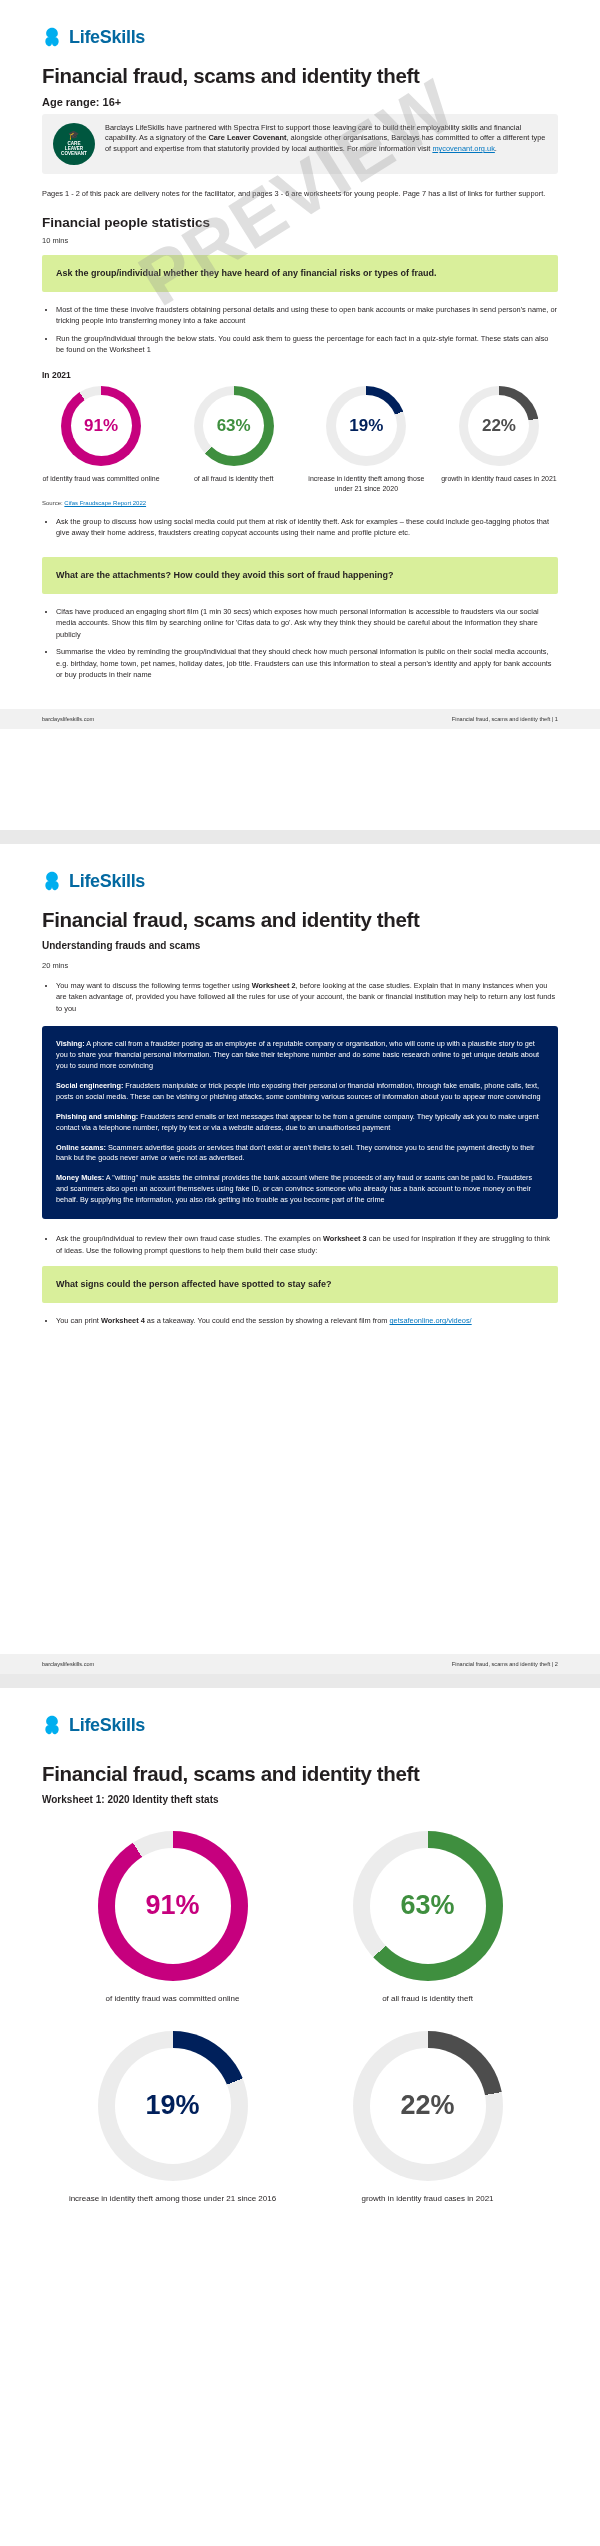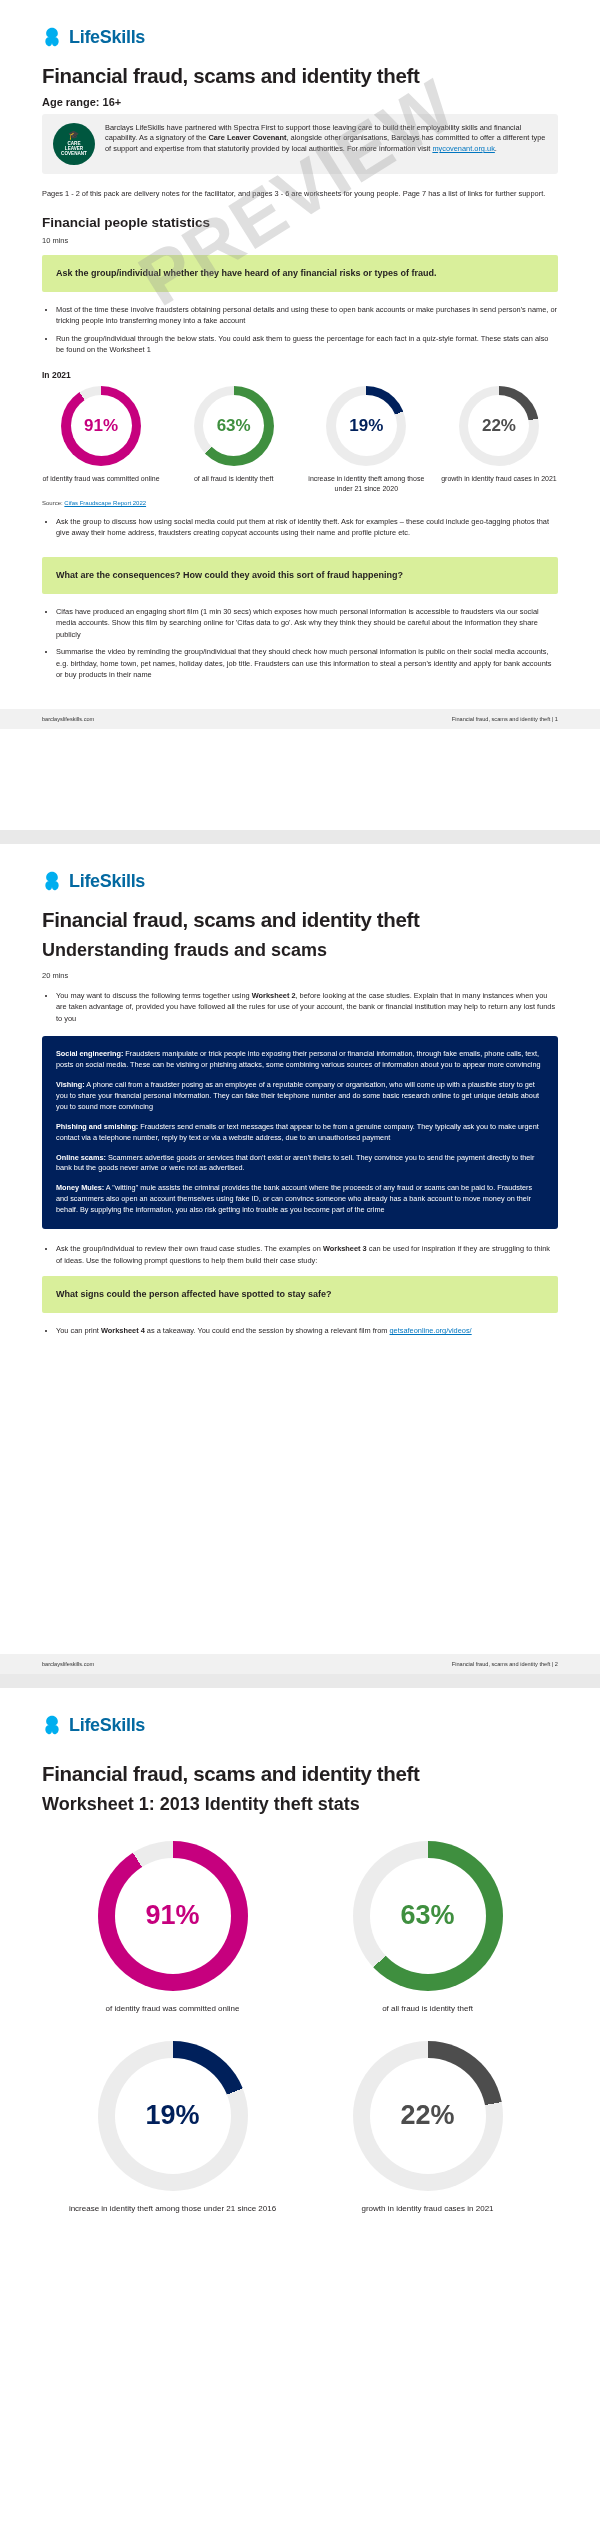--- a/index.html
+++ b/index.html
@@ -30,21 +30,21 @@
 
   
   h1.doc-title {
     font-size:20.5px;
     line-height:1.15;
     font-weight:bold;
     margin:6px 0 8px 0;
     letter-spacing:-0.35px;
   }
   .age-range { font-size:11px; font-weight:bold; margin:0 0 0 0; }
-  h2.sub { font-size:18px; font-weight:bold; margin:4px 0 10px 0; }
+  h2.sub { font-size:10px; font-weight:bold; margin:4px 0 10px 0; }
   h3.section { font-size:13.5px; font-weight:bold; margin:16px 0 6px 0; }
   .mins { font-size:7.5px; color:#333; margin:0 0 10px 0; }
 
   
   .partner-box {
     background:#f1f1f1;
     border-radius:3px;
     display:flex;
     gap:10px;
     padding:9px 11px;
@@ -238,21 +238,21 @@
     </div>
 
     <p class="source"><span>Source: </span><a href="#">Cifas Fraudscape Report 2022</a></p>
 
     <ul class="bl" style="margin-top:10px;">
       <li>Ask the group to discuss how using social media could put them at risk of identity theft. Ask for examples – these could include geo-tagging photos that give away their home address, fraudsters creating copycat accounts using their name and profile picture etc.</li>
       <li style="list-style:none; margin-left:-14px; min-height:2px;"></li>
     </ul>
 
     <div class="prompt">
-      <p>What are the consequences? How could they avoid this sort of fraud happening?</p>
+      <p>What are the attachments? How could they avoid this sort of fraud happening?</p>
     </div>
 
     <ul class="bl">
       <li>Cifas have produced an engaging short film (1 min 30 secs) which exposes how much personal information is accessible to fraudsters via our social media accounts. Show this film by searching online for 'Cifas data to go'. Ask why they think they should be careful about the information they share publicly</li>
       <li>Summarise the video by reminding the group/individual that they should check how much personal information is public on their social media accounts, e.g. birthday, home town, pet names, holiday dates, job title. Fraudsters can use this information to steal a person's identity and apply for bank accounts or buy products in their name</li>
     </ul>
   </div>
 
   <div class="footer" style="margin-top:18px;">
     <a href="#">barclayslifeskills.com</a>
@@ -273,22 +273,22 @@
   <div class="inner">
     <h1 class="doc-title">Financial fraud, scams and identity theft</h1>
     <h2 class="sub">Understanding frauds and scams</h2>
     <div class="mins">20 mins</div>
 
     <ul class="bl">
       <li><span>You may want to discuss the following terms together using </span><b>Worksheet 2</b><span>, before looking at the case studies. Explain that in many instances when you are taken advantage of, provided you have followed all the rules for use of your account, the bank or financial institution may help to return any lost funds to you</span></li>
     </ul>
 
     <div class="blue-block">
+      <p><b>Vishing:</b><span> A phone call from a fraudster posing as an employee of a reputable company or organisation, who will come up with a plausible story to get you to share your financial personal information. They can fake their telephone number and do some basic research online to get unique details about you to sound more convincing</span></p>
       <p><b>Social engineering:</b><span> Fraudsters manipulate or trick people into exposing their personal or financial information, through fake emails, phone calls, text, posts on social media. These can be vishing or phishing attacks, some combining various sources of information about you to appear more convincing</span></p>
-      <p><b>Vishing:</b><span> A phone call from a fraudster posing as an employee of a reputable company or organisation, who will come up with a plausible story to get you to share your financial personal information. They can fake their telephone number and do some basic research online to get unique details about you to sound more convincing</span></p>
       <p><b>Phishing and smishing:</b><span> Fraudsters send emails or text messages that appear to be from a genuine company. They typically ask you to make urgent contact via a telephone number, reply by text or via a website address, due to an unauthorised payment</span></p>
       <p><b>Online scams:</b><span> Scammers advertise goods or services that don't exist or aren't theirs to sell. They convince you to send the payment directly to their bank but the goods never arrive or were not as advertised.</span></p>
       <p><b>Money Mules:</b><span> A "witting" mule assists the criminal provides the bank account where the proceeds of any fraud or scams can be paid to. Fraudsters and scammers also open an account themselves using fake ID, or can convince someone who already has a bank account to move money on their behalf. By supplying the information, you also risk getting into trouble as you become part of the crime</span></p>
     </div>
 
     <ul class="bl">
       <li><span>Ask the group/individual to review their own fraud case studies. The examples on </span><b>Worksheet 3</b><span> can be used for inspiration if they are struggling to think of ideas. Use the following prompt questions to help them build their case study:</span></li>
     </ul>
 
     <div class="prompt">
@@ -312,21 +312,21 @@
     <span class="logo-mark">
       <svg viewBox="0 0 24 26" width="20" height="22" aria-hidden="true">
         <path d="M12 2 C8 2 5 5 5 9 C5 12 7 13 9 13 C6 13 4 15 4 18 C4 21 6 24 9 24 C11 24 12 22 12 20 C12 22 13 24 15 24 C18 24 20 21 20 18 C20 15 18 13 15 13 C17 13 19 12 19 9 C19 5 16 2 12 2 Z" fill="#00aeef"></path>
       </svg>
     </span>
     <span class="logo-text"><span class="logo-life">Life</span><span class="logo-skills">Skills</span></span>
   </div>
 
   <div class="inner">
     <h1 class="doc-title" style="margin-top:16px;">Financial fraud, scams and identity theft</h1>
-    <h2 class="sub">Worksheet 1: 2013 Identity theft stats</h2>
+    <h2 class="sub">Worksheet 1: 2020 Identity theft stats</h2>
 
     <div class="ws-grid">
       <div class="ws-cell">
         <div class="ws-donut" style="background:conic-gradient(#c6007e 0% 91%, #ececec 91% 100%);">
           <div class="hole" style="color:#c6007e;">91%</div>
         </div>
         <div class="ws-caption">of identity fraud was committed online</div>
       </div>
       <div class="ws-cell">
         <div class="ws-donut" style="background:conic-gradient(#3f8f3f 0% 63%, #ececec 63% 100%);">

